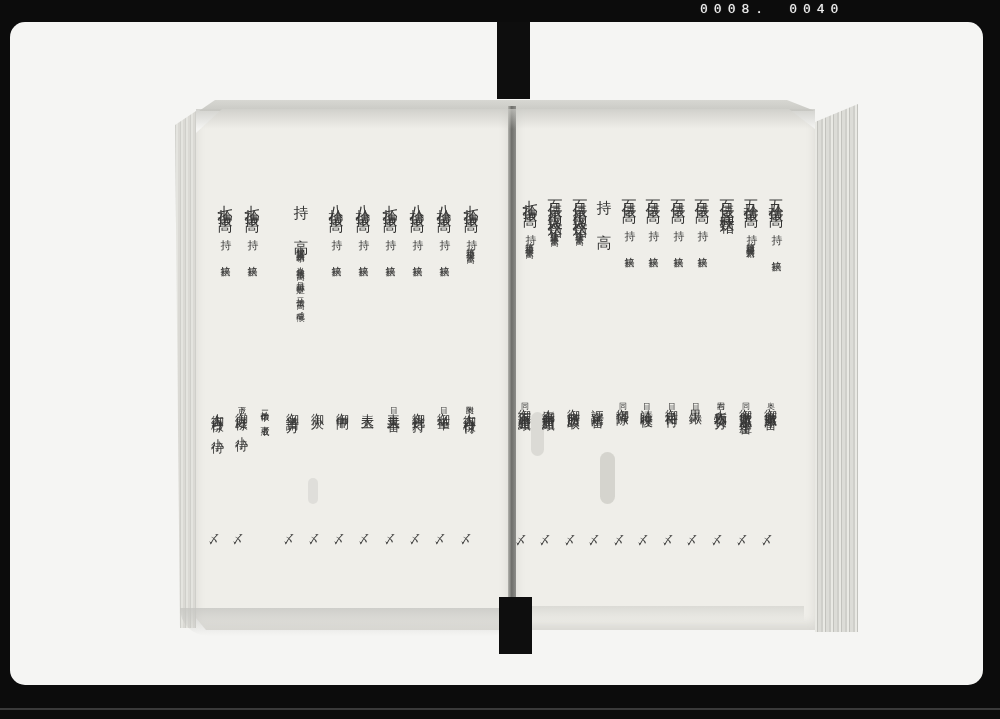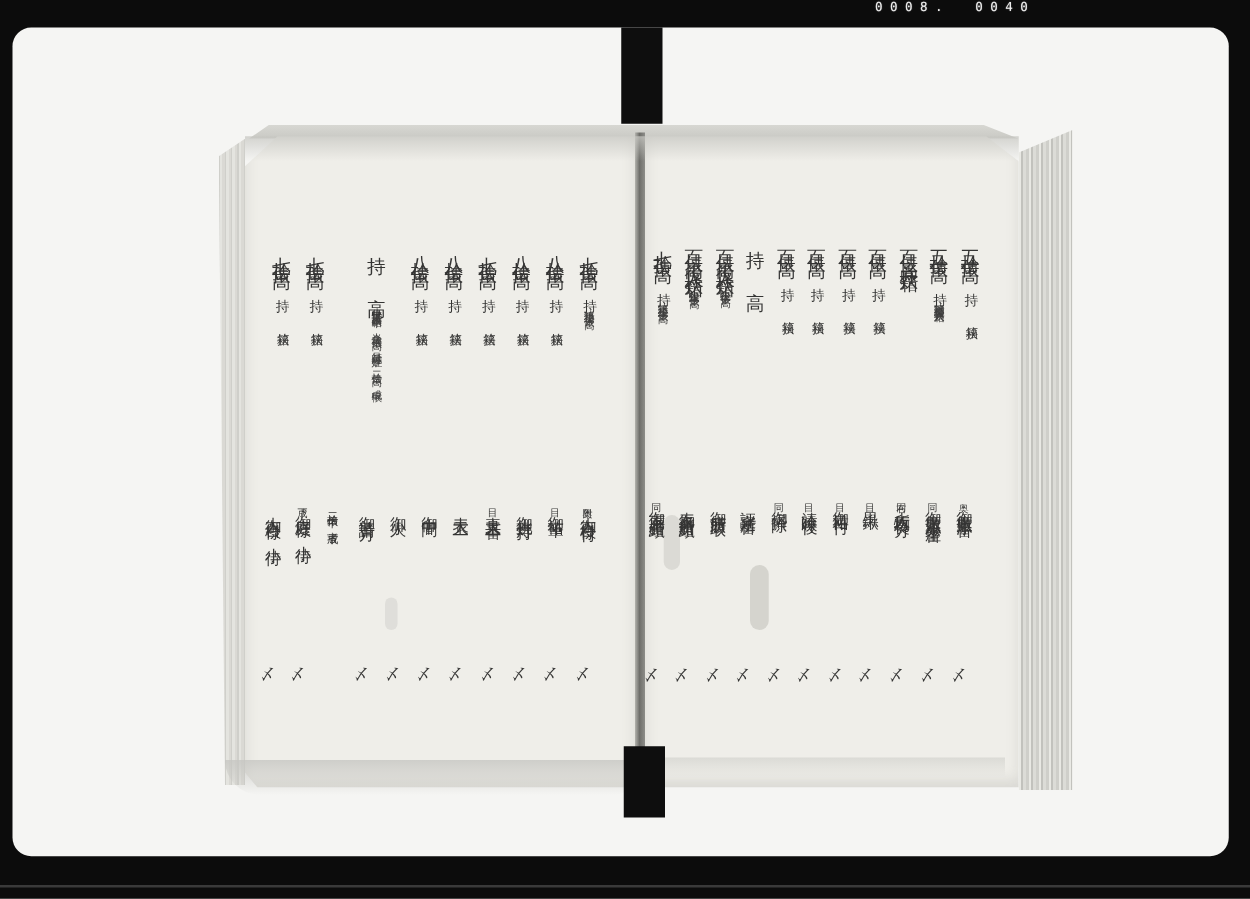--- a/index.html
+++ b/index.html
@@ -10,21 +10,21 @@
   body{
     width:1000px;height:719px;position:relative;overflow:hidden;
     background:var(--film-black);
     font-family:"DejaVu Sans",sans-serif;
   }
   
   .counter{
     position:absolute;top:1px;left:700px;width:250px;height:20px;
     color:var(--counter-text);
     font-family:"DejaVu Sans Mono",monospace;
-    font-size:10px;letter-spacing:6px;
+    font-size:13px;letter-spacing:6px;
     text-align:left;z-index:10;
     text-shadow:0 0 1px rgba(255,255,255,.55);
   }
   .counter .grp2{margin-left:20px;}
   
   .photo{
     position:absolute;left:10px;top:22px;width:973px;height:663px;
     background:var(--photo-bg);border-radius:15px;z-index:1;
   }
   .scanline{

